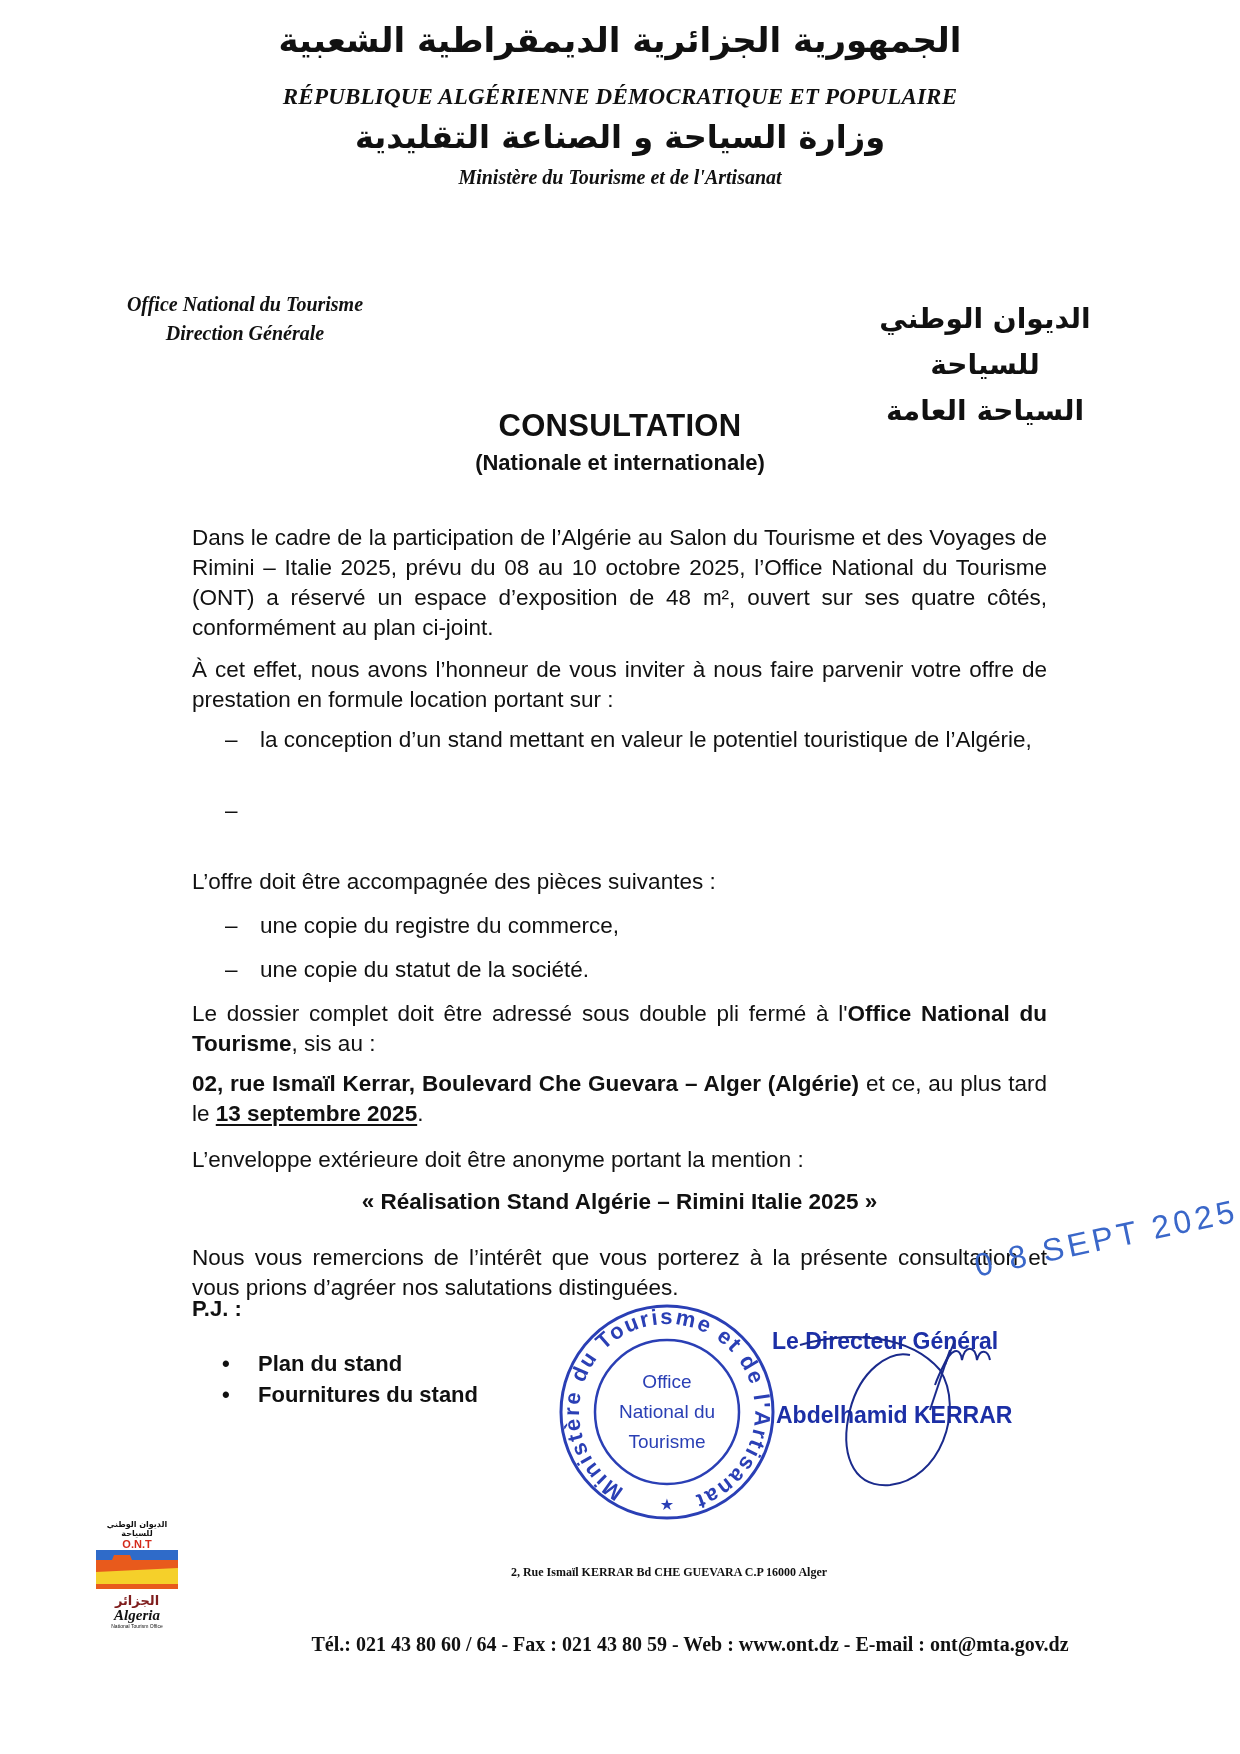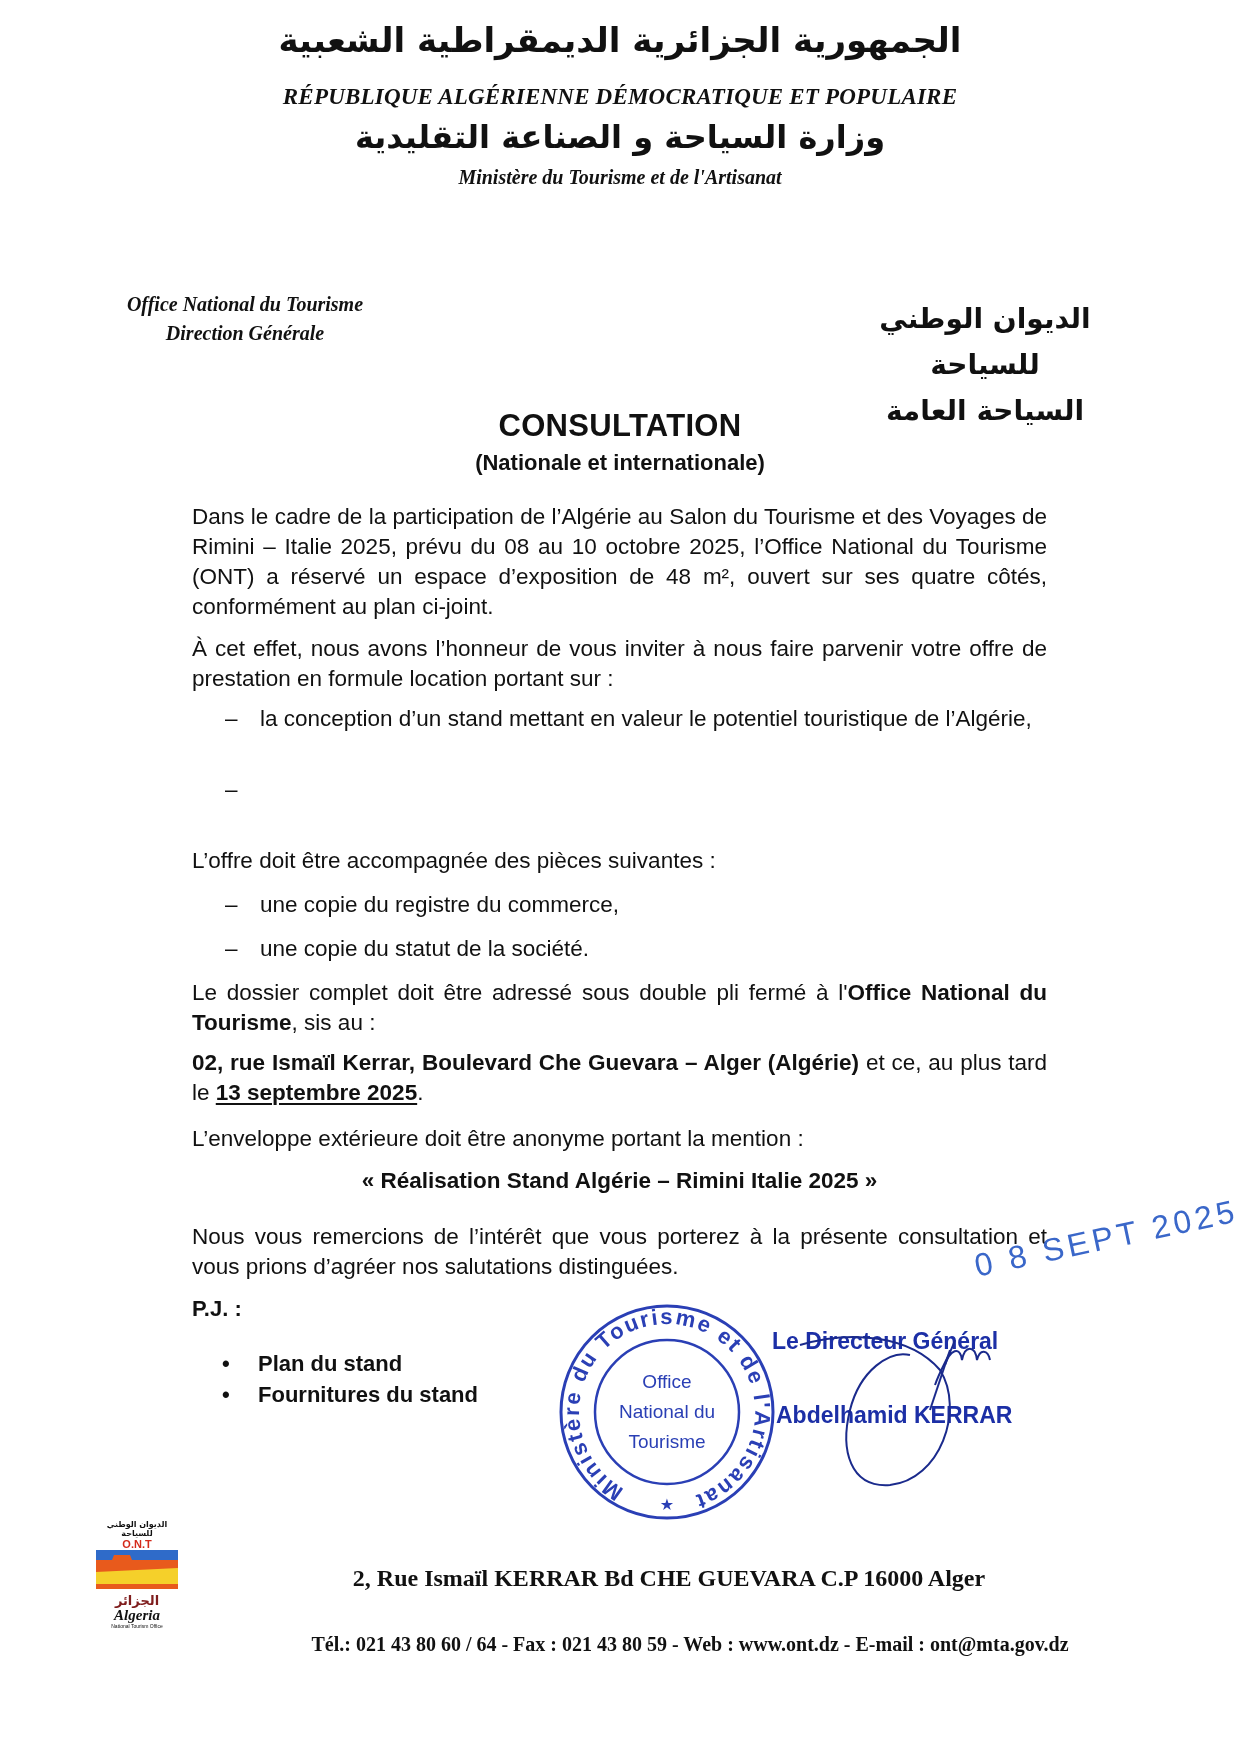--- a/index.html
+++ b/index.html
@@ -15,21 +15,21 @@
   .hdr-fr2 { top: 166px; left: 0; width: 1240px; text-align: center; font-size: 20px; font-weight: bold; font-style: italic; }
 
   .office-left { top: 290px; left: 90px; width: 310px; text-align: center; font-size: 20px; font-weight: bold; font-style: italic; line-height: 29px; }
   .office-right { top: 296px; left: 820px; width: 330px; text-align: center; font-family: "DejaVu Sans", sans-serif; font-size: 28px; font-weight: bold; direction: rtl; line-height: 46px; }
 
   
   .title { top: 408px; left: 0; width: 1240px; text-align: center; font-size: 31px; font-weight: bold; letter-spacing: 0.3px; }
   .subtitle { top: 450px; left: 0; width: 1240px; text-align: center; font-size: 22px; font-weight: bold; }
 
   
-  .body { left: 192px; width: 855px; font-size: 22.5px; line-height: 30px; }
+  .body { left: 192px; width: 855px; font-size: 22.5px; line-height: 30px; margin-top: 21px; }
   .para { text-align: justify; text-align-last: left; margin: 0; }
   .bullet { position: relative; padding-left: 68px; text-align: justify; text-align-last: left; }
   .bullet .dash { position: absolute; left: 33px; top: 0; }
   .b { font-weight: bold; }
   .u { text-decoration: underline; text-decoration-thickness: 2px; text-underline-offset: 3px; }
   .mention { text-align: center; font-weight: bold; }
 
   .pj { top: 1296px; left: 192px; font-size: 22px; font-weight: bold; }
   .pj-list { top: 1348px; left: 222px; font-size: 22px; font-weight: bold; line-height: 31px; }
   .pj-list .dot { display: inline-block; width: 36px; }
@@ -37,21 +37,21 @@
   
   .stamp { top: 1300px; left: 555px; width: 225px; height: 230px; }
   .date-stamp { top: 1248px; left: 975px; color: #3a67c9; font-family: "Liberation Sans", sans-serif; font-size: 32px; transform: rotate(-12deg); transform-origin: left center; letter-spacing: 4px; white-space: nowrap; }
   .signer { color: #1c2fa6; font-size: 23px; font-weight: bold; }
   .signer-title { top: 1328px; left: 772px; }
   .signer-name { top: 1402px; left: 776px; }
   .signature { top: 1330px; left: 790px; width: 260px; height: 160px; }
 
   
   .logo { top: 1520px; left: 92px; width: 90px; height: 110px; }
-  .footer1 { top: 1565px; left: 0; width: 1240px; text-align: center; font-size: 24px; font-weight: bold; padding-left: 98px; box-sizing: border-box; }
+  .footer1 { top: 1565px; left: 0; width: 1240px; text-align: center; font-size: 12px; font-weight: bold; padding-left: 98px; box-sizing: border-box; }
   .footer2 { top: 1597px; left: 0; width: 1240px; text-align: center; font-size: 20px; font-weight: bold; padding-left: 140px; box-sizing: border-box; margin-top: 36px; }
 </style>
 </head>
 <body>
 
 <div class="abs hdr-ar1">الجمهورية الجزائرية الديمقراطية الشعبية</div>
 <div class="abs hdr-fr1 serif">RÉPUBLIQUE ALGÉRIENNE DÉMOCRATIQUE ET POPULAIRE</div>
 <div class="abs hdr-ar2">وزارة السياحة و الصناعة التقليدية</div>
 <div class="abs hdr-fr2 serif">Ministère du Tourisme et de l'Artisanat</div>
 

